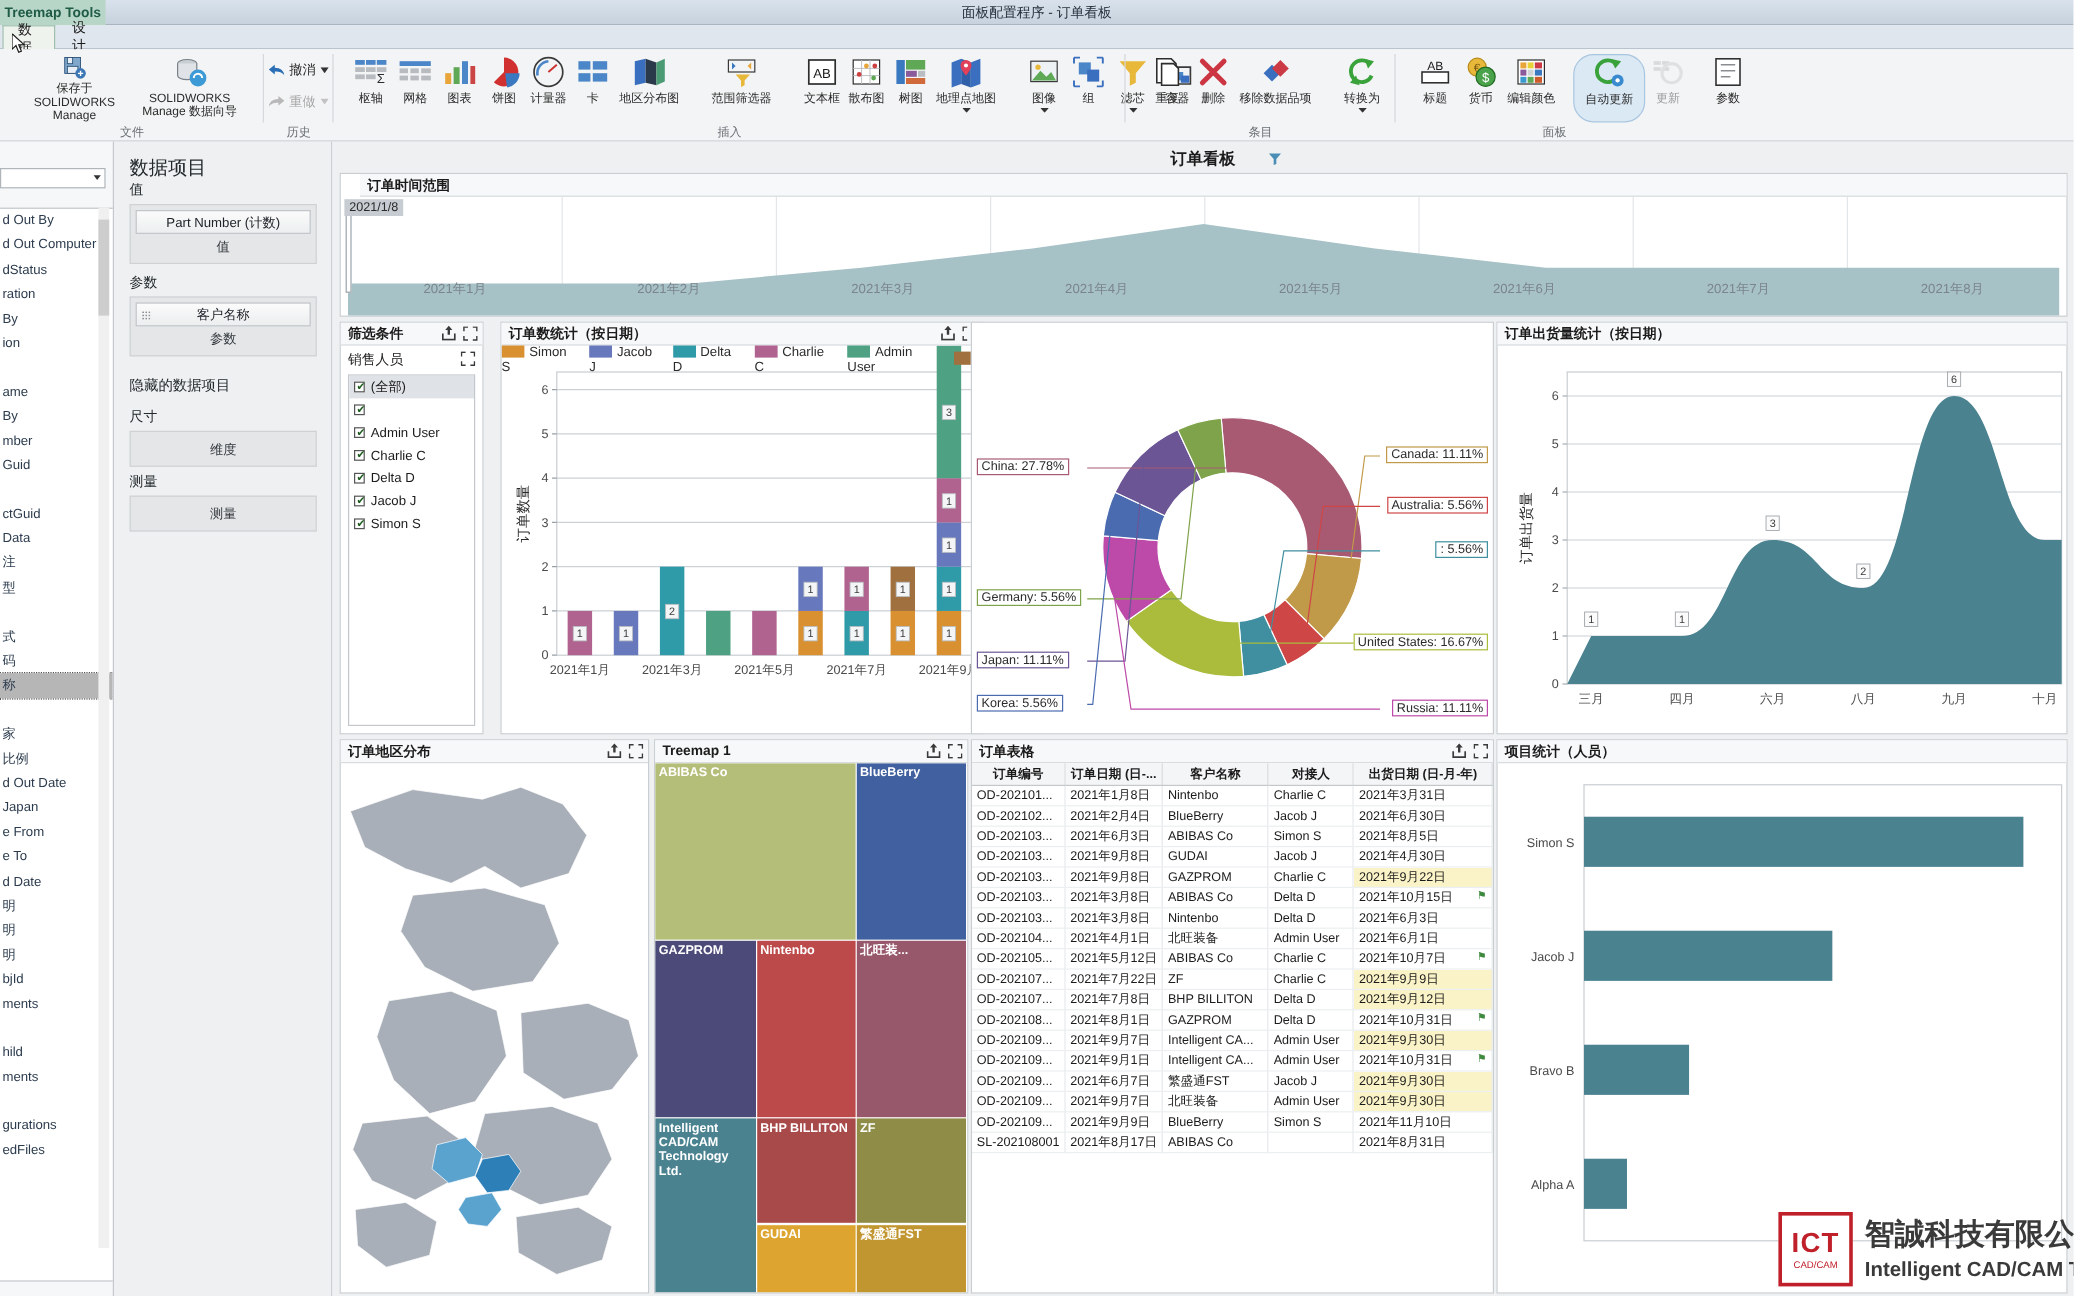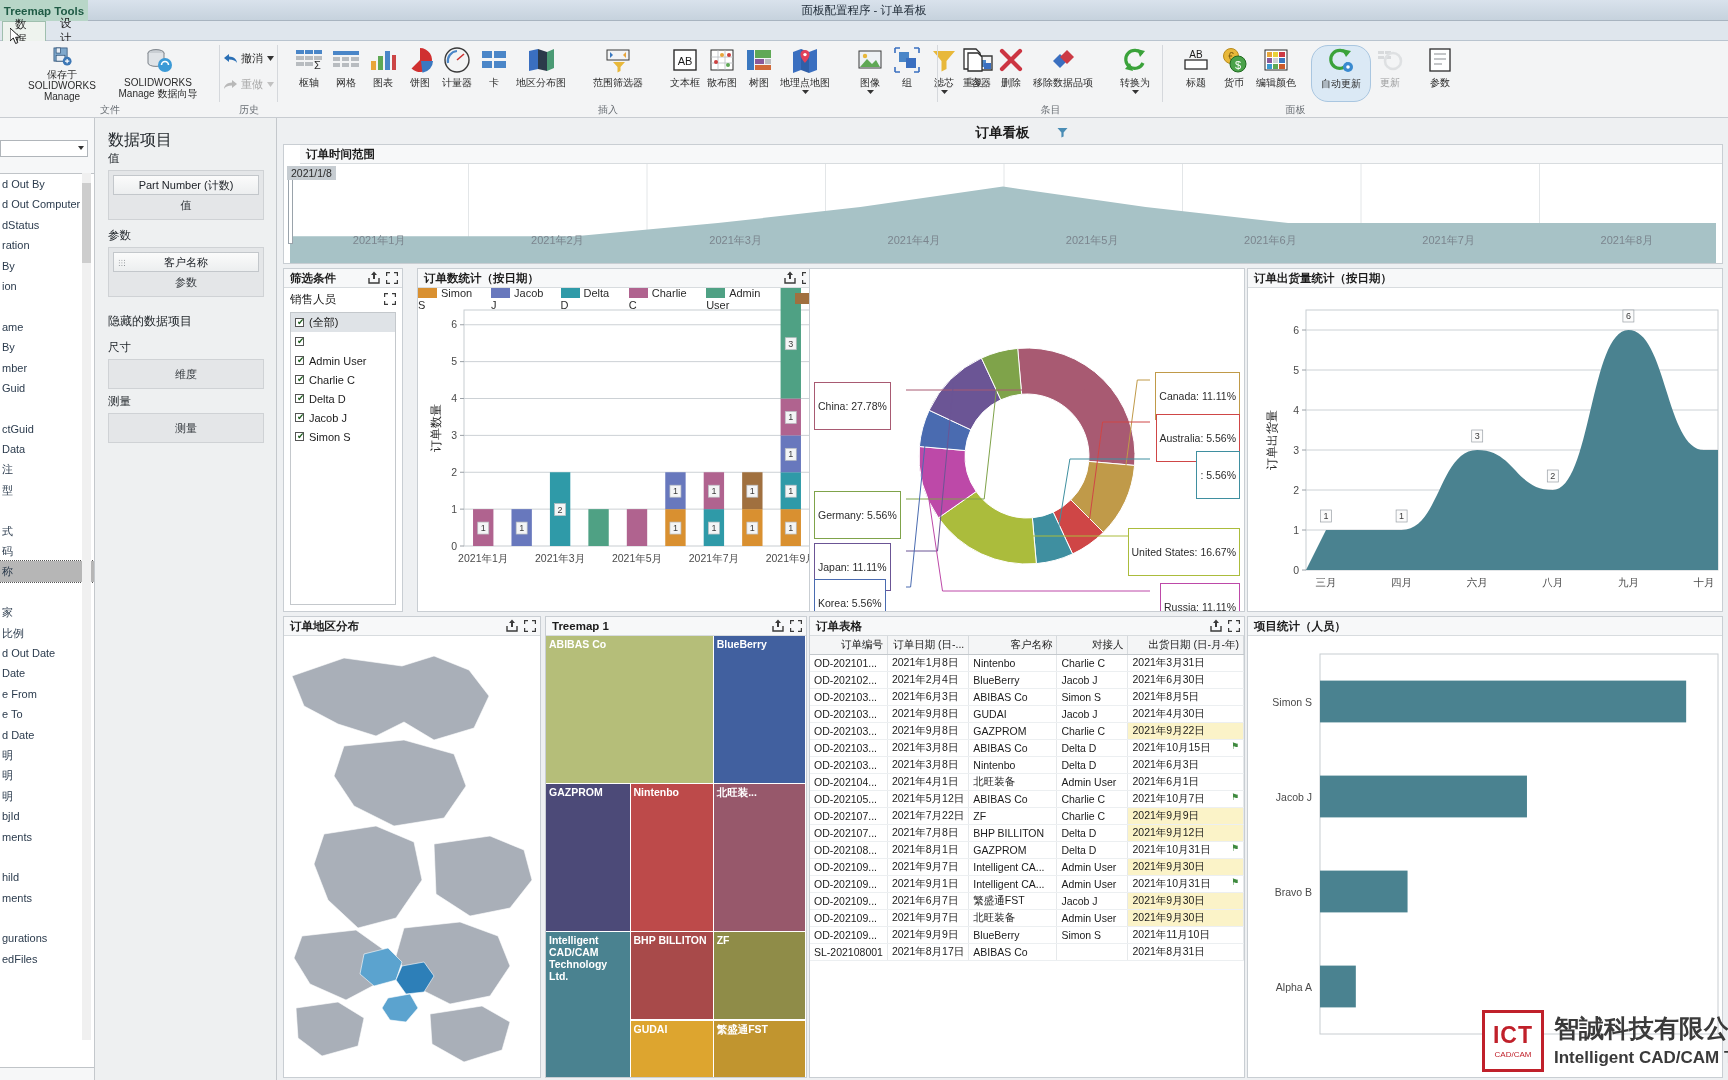--- a/index.html
+++ b/index.html
@@ -147,32 +147,32 @@
   .axlab{ font-size:10.5px; fill:#4a4a4a; }
   .axlab-cn{ font-size:12px; fill:#2a2a2a; }
   .bar-val{ font-size:9px; fill:#3c3c3c; }
   .legend{ position:absolute; left:0; right:0; top:2px; height:18px;
     display:flex; justify-content:center; align-items:center; gap:9px; font-size:11px; color:#2b2b2b;}
   .legend .sw{ width:19px; height:11px; display:inline-block; margin-right:4px; vertical-align:-1px;}
 
   
   .dlab{
     position:absolute; font-size:10.5px; background:#fff;
-    border:1px solid #999; padding:17px 3px; white-space:nowrap;
+    border:1px solid #999; padding:0px 3px; white-space:nowrap;
   }
 
   
   .tm-cell{ position:absolute; overflow:hidden; color:#fff; font-size:10.5px;
      font-weight:bold; padding:2px 3px; line-height:1.15; }
 
   
   .tbl{ width:100%; border-collapse:collapse; font-size:10.5px; }
   .tbl th{
     background:#f4f5f6; border-right:1px solid #d6dadd; border-bottom:1px solid #c3c8cc;
-    font-weight:normal; text-align:right; padding:2px 4px; height:16px; color:#1b1b1b;
+    font-weight:bold; text-align:center; padding:2px 4px; height:16px; color:#1b1b1b;
     white-space:nowrap; overflow:hidden;
   }
   .tbl td{
     border-right:1px solid #e6e9eb; border-bottom:1px solid #eceff1;
     padding:1px 4px; height:15px; white-space:nowrap; overflow:hidden; color:#1b1b1b;
   }
   .tbl td.hl{ background:#fbf3c8; }
   .flagmark{ color:#3f8a3f; font-size:9px; float:right;}
 
   
@@ -533,21 +533,21 @@
       <div class="ld-row">注</div>
       <div class="ld-row">型</div>
       <div class="ld-row"></div>
       <div class="ld-row">式</div>
       <div class="ld-row">码</div>
       <div class="ld-row sel">称</div>
       <div class="ld-row"></div>
       <div class="ld-row">家</div>
       <div class="ld-row">比例</div>
       <div class="ld-row">d Out Date</div>
-      <div class="ld-row"> Date</div>
+      <div class="ld-row"> Japan</div>
       <div class="ld-row">e From</div>
       <div class="ld-row">e To</div>
       <div class="ld-row">d Date</div>
       <div class="ld-row">明</div>
       <div class="ld-row">明</div>
       <div class="ld-row">明</div>
       <div class="ld-row">bjId</div>
       <div class="ld-row">ments</div>
       <div class="ld-row"></div>
       <div class="ld-row">hild</div>

